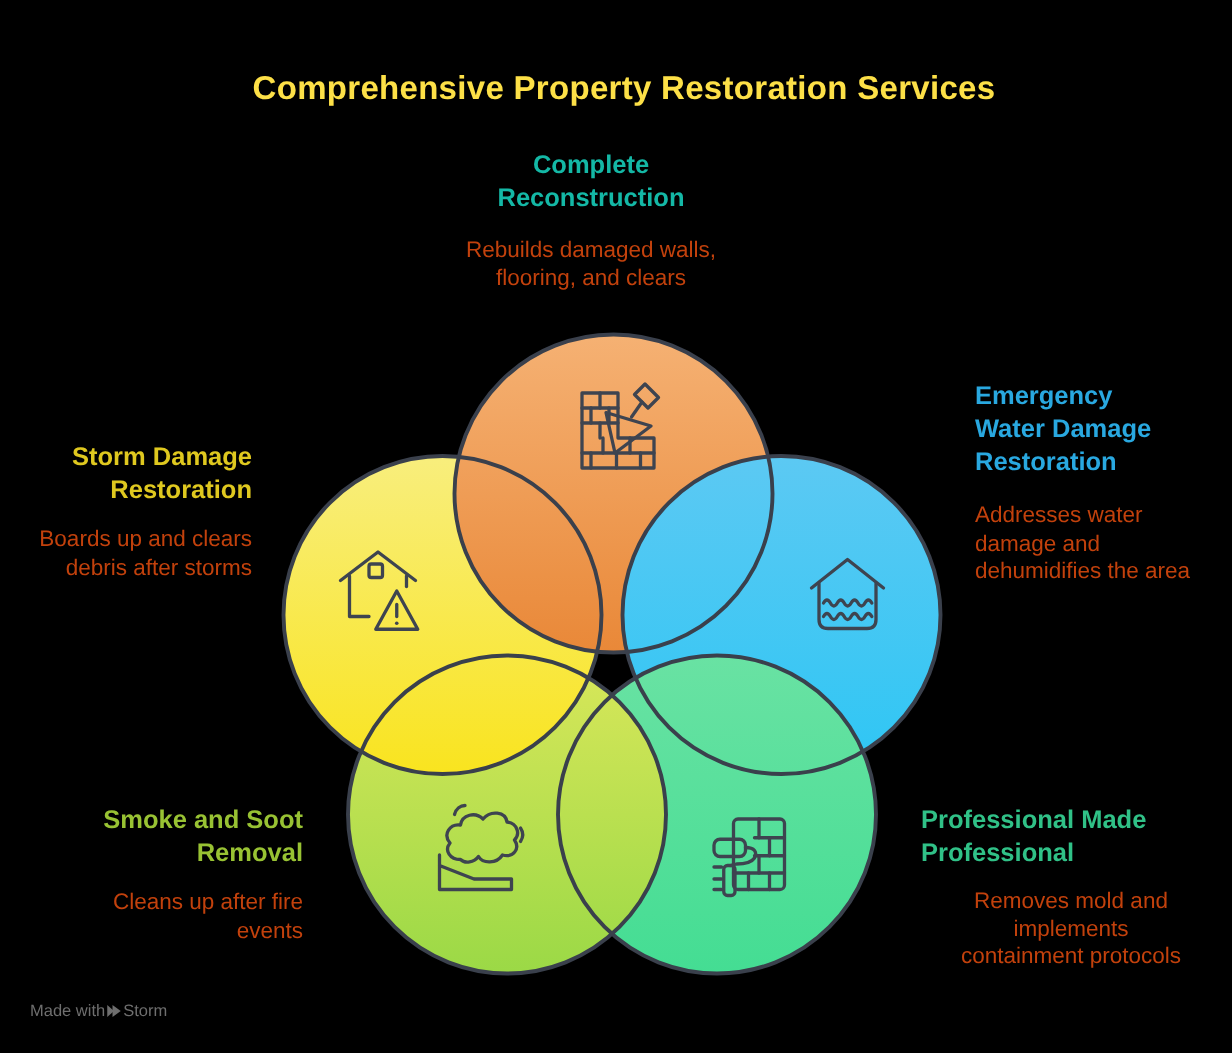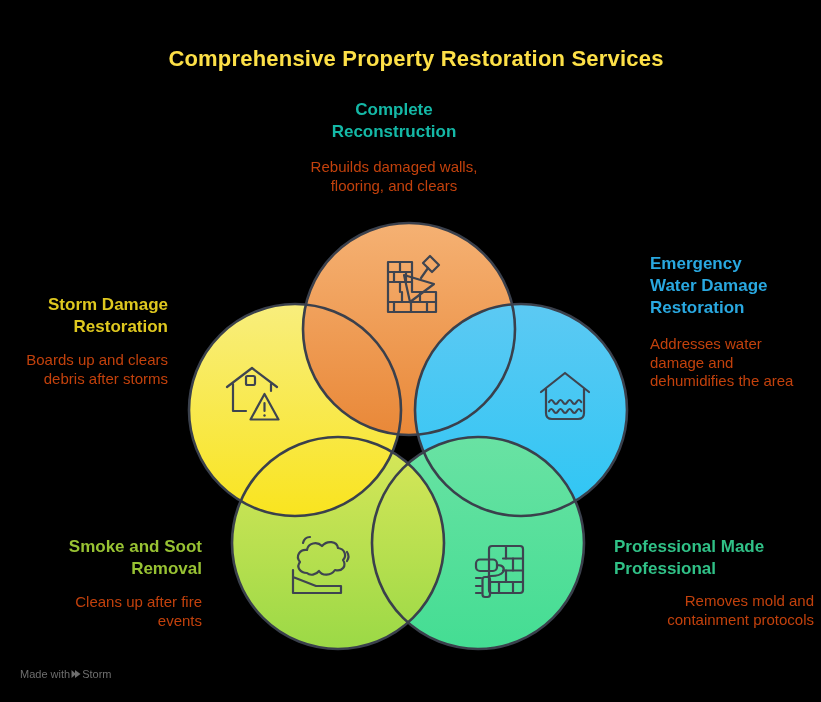--- a/index.html
+++ b/index.html
@@ -14,21 +14,21 @@
   .c-lime{color:#98C233;} .c-green{color:#30C187;}
   .top-hdr{left:244px;top:99px;width:300px;text-align:center;}
   .top-dsc{left:244px;top:158px;width:300px;text-align:center;}
   .right-hdr{left:650px;top:253px;width:175px;text-align:left;}
   .right-dsc{left:650px;top:335px;width:175px;text-align:left;}
   .left-hdr{right:653px;top:294px;width:220px;text-align:right;}
   .left-dsc{right:653px;top:351px;width:220px;text-align:right;}
   .bl-hdr{right:619px;top:536px;width:220px;text-align:right;}
   .bl-dsc{right:619px;top:593px;width:220px;text-align:right;}
   .br-hdr{left:614px;top:536px;width:200px;text-align:left;}
-  .br-dsc{left:614px;top:592px;width:200px;text-align:right;}
+  .br-dsc{left:614px;top:592px;width:200px;text-align:center;}
   .watermark{left:20px;top:668px;display:flex;align-items:flex-start;gap:0;
              font-size:11px;color:#6E6E6E;cursor:pointer;}
   .watermark svg{display:block;}
 </style>
 </head>
 <body>
 
 <div class="stage">
 
   <svg class="venn" width="821" height="702" viewBox="0 0 821 702">
@@ -167,20 +167,21 @@
     <div>Cleans up after fire</div>
     <div>events</div>
   </div>
 
   <div class="txt hdr c-green br-hdr">
     <div>Professional Made</div>
     <div>Professional</div>
   </div>
   <div class="txt dsc br-dsc">
     <div>Removes mold and</div>
+    <div>implements</div>
     <div>containment protocols</div>
   </div>
 
   <div class="txt watermark">
     <span>Made with</span>
     <svg width="12" height="12" viewBox="0 0 12 12">
       <path d="M1.5,2 L6,6 L1.5,10 Z" fill="#6E6E6E"></path>
       <path d="M5,2 L10.5,6 L5,10 Z" fill="#6E6E6E"></path>
     </svg>
     <span>Storm</span>

